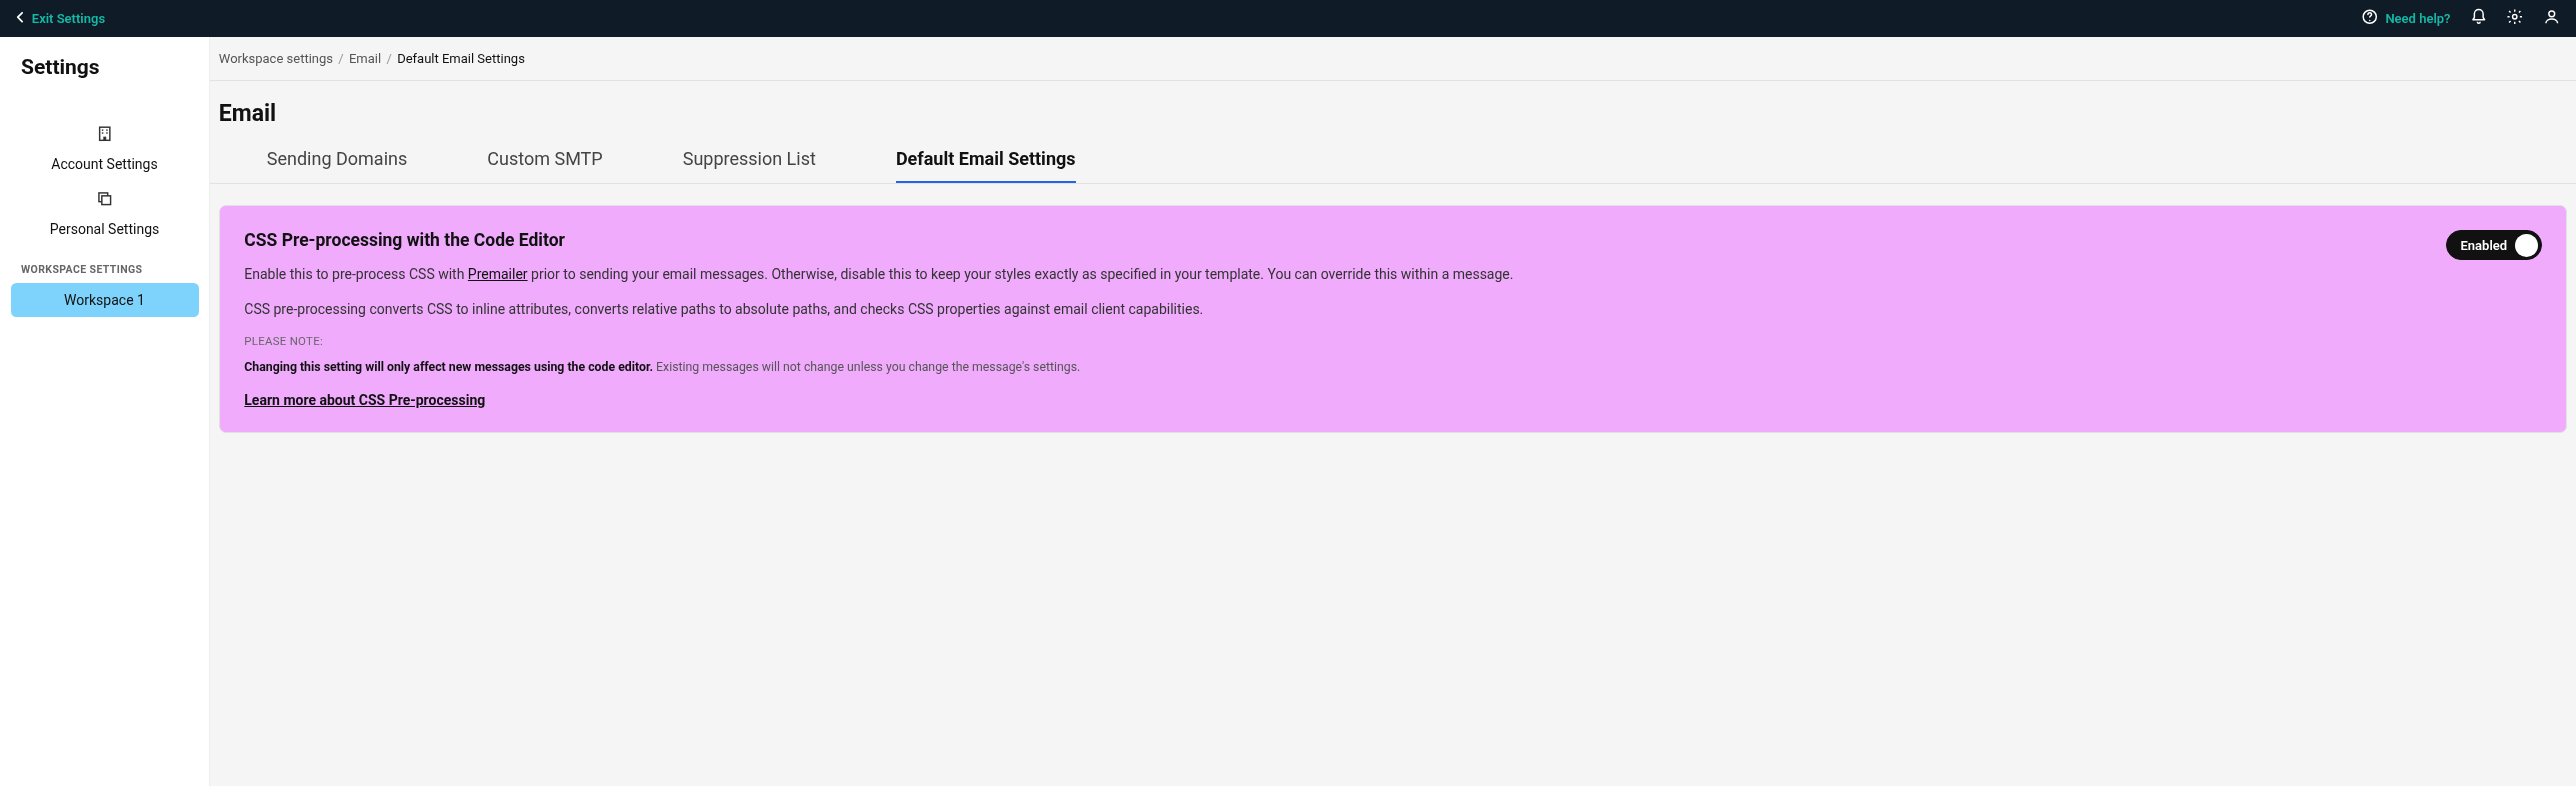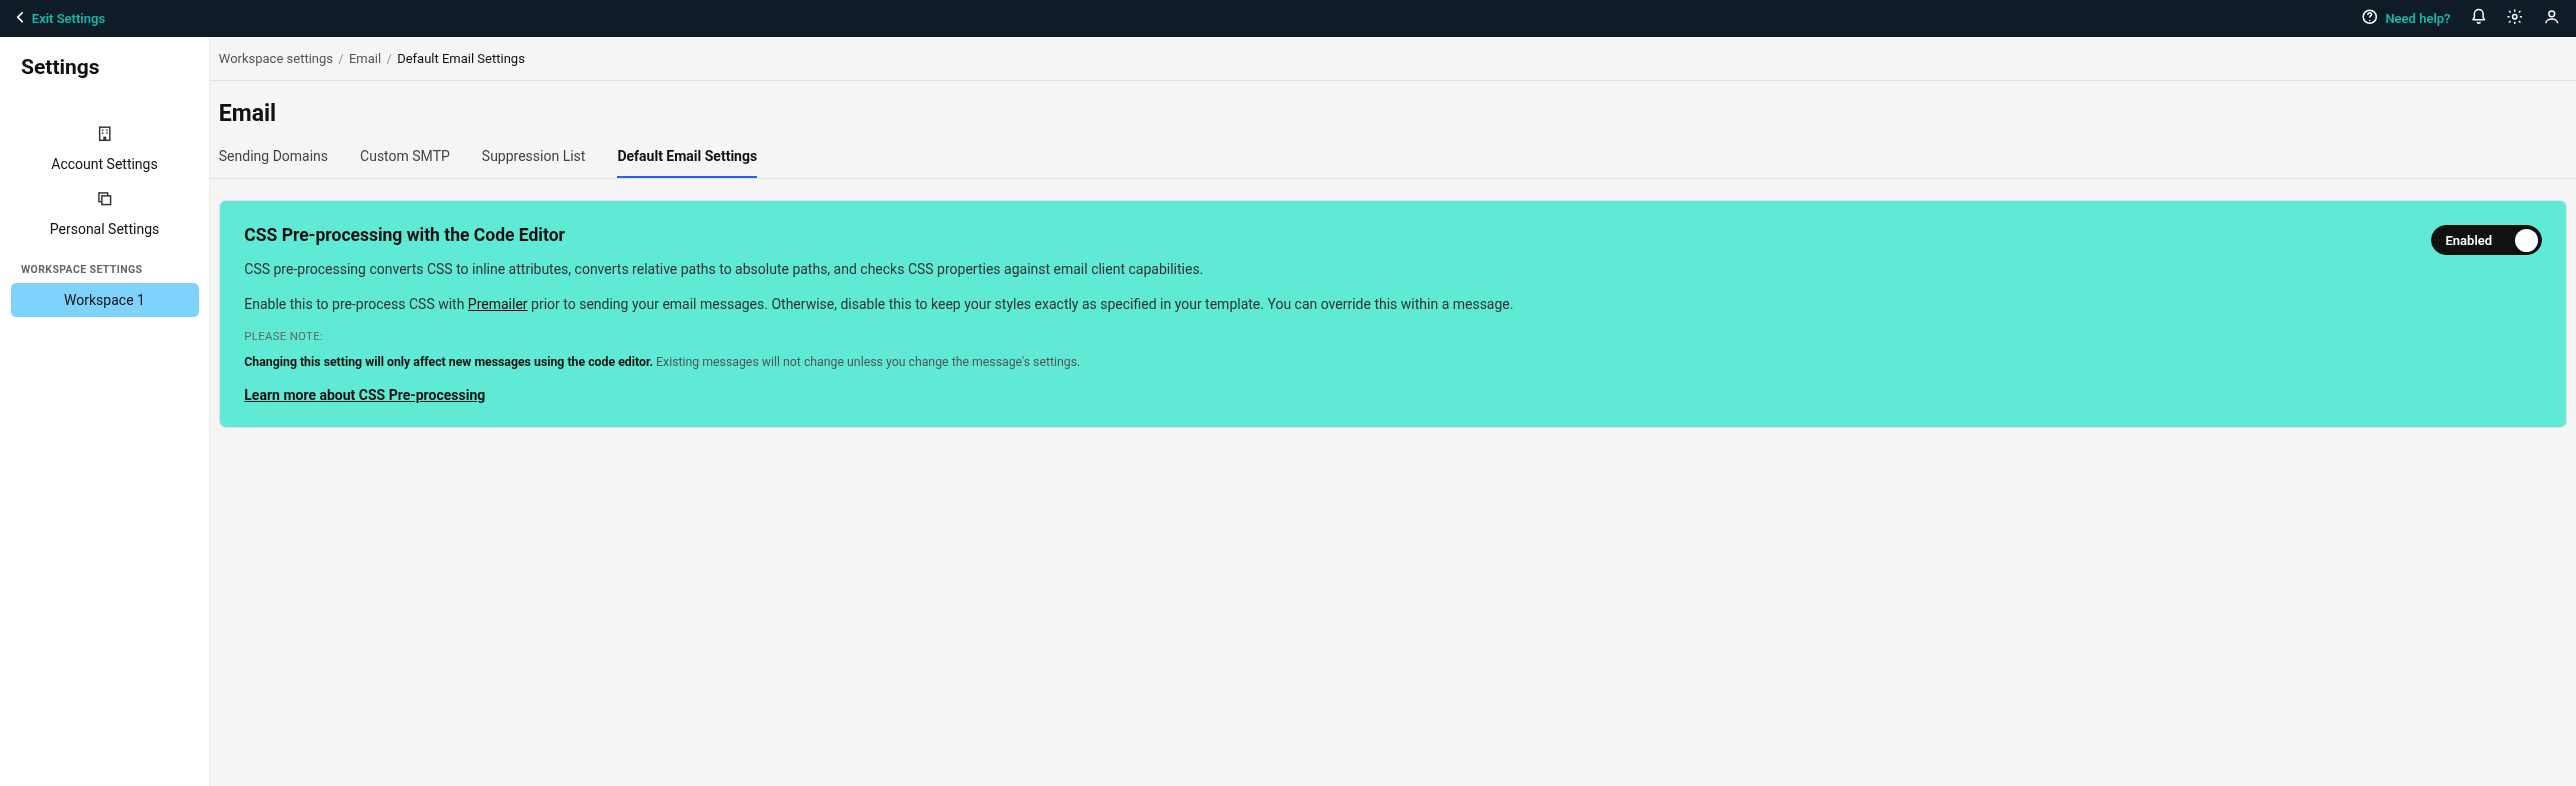--- a/index.html
+++ b/index.html
@@ -115,33 +115,34 @@
       padding: 19px 8.8px 8.8px 8.8px;
     }
     .tabs {
       display: flex;
       gap: 32px;
       padding: 0 8.8px;
       border-bottom: 0.9px solid #e2e2e2;
     }
     .tab {
       padding: 12.3px 0;
-      font-size: 14px;
+      font-size: 18px;
       color: #444;
       cursor: pointer;
       border-bottom: 2.6px solid transparent;
       margin-bottom: -0.9px;
+      margin-left: 48px;
     }
     .tab.active {
       font-weight: 700;
       color: #111;
       border-bottom-color: #2563eb;
     }
     .card {
-      background: #5eead4;
+      background: #f0abfc;
       border: 0.9px solid #e2e2e2;
       border-radius: 7px;
       margin: 21px 8.8px;
       padding: 24.5px;
     }
     .card-header {
       display: flex;
       justify-content: space-between;
       align-items: flex-start;
       gap: 21px;
@@ -182,21 +183,21 @@
       color: #111;
       text-decoration: underline;
       cursor: pointer;
     }
     .toggle {
       background: #111;
       border-radius: 875px;
       padding: 2.6px 2.6px 2.6px 14px;
       display: flex;
       align-items: center;
-      gap: 23px;
+      gap: 8px;
       cursor: pointer;
       height: 30px;
       border: 0.9px solid #111;
       flex-shrink: 0;
     }
     .toggle-label {
       color: #fff;
       font-size: 13px;
       font-weight: 600;
     }
@@ -301,24 +302,24 @@
       <div class="tab">Sending Domains</div>
       <div class="tab">Custom SMTP</div>
       <div class="tab">Suppression List</div>
       <div class="tab active">Default Email Settings</div>
     </div>
 
     <div class="card">
       <div class="card-header">
         <div style="flex:1">
           <div class="card-title">CSS Pre-processing with the Code Editor</div>
-          <p>CSS pre-processing converts CSS to inline attributes, converts relative paths to absolute paths, and checks CSS properties against email client capabilities.</p>
           <p>
             <span>Enable this to pre-process CSS with </span><a class="inline-link">Premailer</a><span> prior to sending your email messages. Otherwise, disable this to keep your styles exactly as specified in your template. You can override this within a message.</span>
           </p>
+          <p>CSS pre-processing converts CSS to inline attributes, converts relative paths to absolute paths, and checks CSS properties against email client capabilities.</p>
           <div class="note-label">PLEASE NOTE:</div>
           <div class="note-text">
             <span class="bold">Changing this setting will only affect new messages using the code editor.</span><span> Existing messages will not change unless you change the message's settings.</span>
           </div>
           <a class="learn-more">Learn more about CSS Pre-processing</a>
         </div>
         <div class="toggle">
           <span class="toggle-label">Enabled</span>
           <span class="toggle-knob"></span>
         </div>

